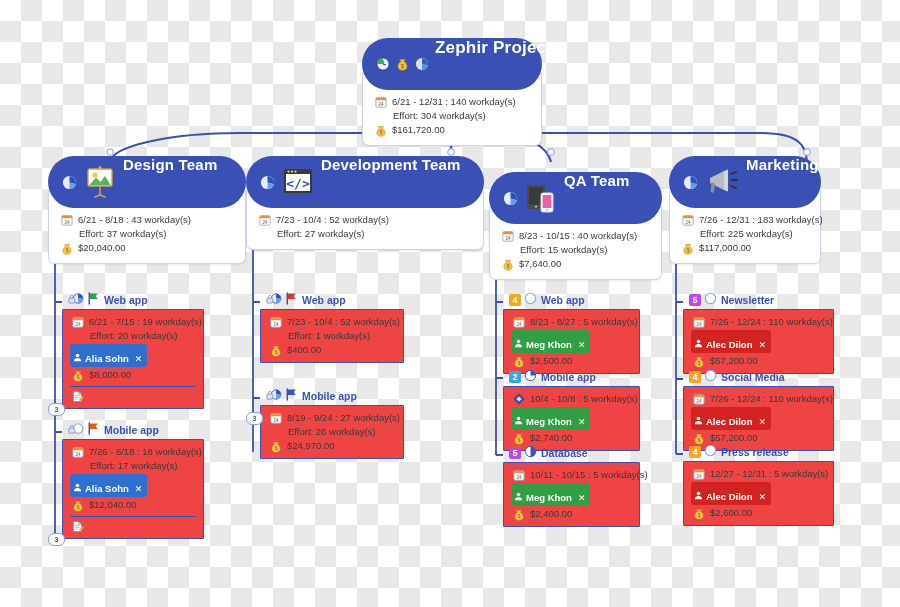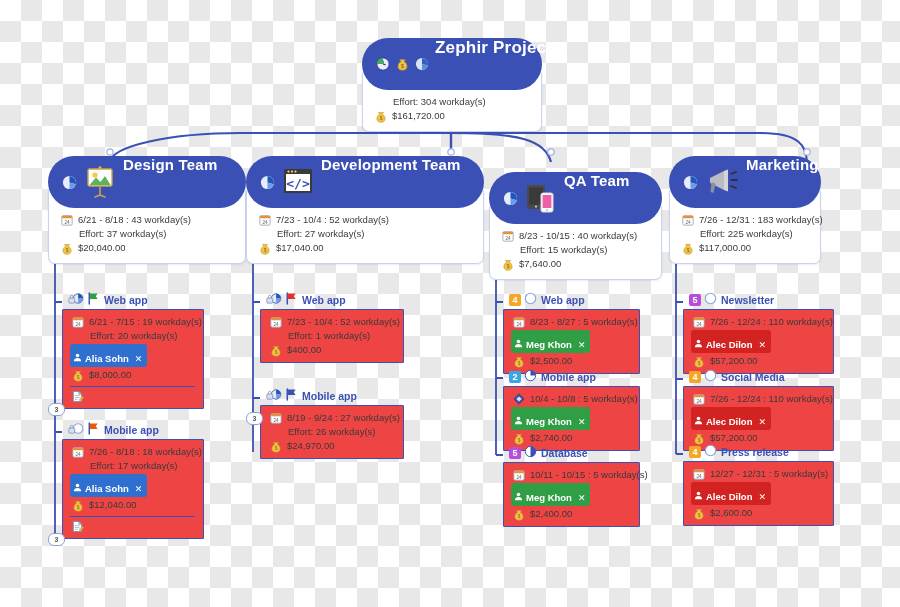--- a/index.html
+++ b/index.html
@@ -143,20 +143,30 @@
       <span class="ic">
         <svg width="14" height="14" viewBox="0 0 16 16">
             <circle cx="8" cy="8" r="7" fill="#d9e2f6"></circle>
             <path d="M8 8 L8 1 A7 7 0 0 1 14.6 9.8 Z" fill="#2b63c4"></path>
             <path d="M8 8 L14.6 9.8 A7 7 0 0 1 8 15 Z" fill="#5a8fe0"></path>
           </svg>
       </span>
       <span class="title">Zephir Project</span>
     </div>
     <div class="body">
+      <div class="row">
+        <span class="ico">
+          <svg width="12" height="12" viewBox="0 0 14 14">
+              <rect x="1" y="2" width="12" height="11" rx="1.5" fill="#fff" stroke="#9aa3b8" stroke-width="1"></rect>
+              <rect x="1" y="2" width="12" height="3" rx="1.5" fill="#e8913a"></rect>
+              <text x="7" y="11.5" font-size="5.5" text-anchor="middle" fill="#666" font-family="sans-serif">24</text>
+            </svg>
+        </span>
+        <span class="txt">6/21 - 12/31 : 140 workday(s)</span>
+      </div>
       <div class="row indent">
         <span class="txt">Effort: 304 workday(s)</span>
       </div>
       <div class="row">
         <span class="ico">
           <svg width="12" height="13" viewBox="0 0 14 16">
               <path d="M4 3h6l-1.4 2.2C11 6.4 12.4 9 12 11.6 11.6 14 9.6 15 7 15s-4.6-1-5-3.4C1.6 9 3 6.4 5.4 5.2Z" fill="#f2c14a" stroke="#c79a1f" stroke-width=".8"></path>
               <text x="7" y="12" font-size="6" text-anchor="middle" fill="#8a6a10" font-family="sans-serif">$</text>
             </svg>
         </span>
@@ -359,29 +369,20 @@
                 <rect x="1" y="2" width="12" height="11" rx="1.5" fill="#fff" stroke="#9aa3b8" stroke-width="1"></rect>
                 <rect x="1" y="2" width="12" height="3" rx="1.5" fill="#e8913a"></rect>
                 <text x="7" y="11.5" font-size="5.5" text-anchor="middle" fill="#666" font-family="sans-serif">24</text>
               </svg>
             </span>
         <span class="txt">7/23 - 10/4 : 52 workday(s)</span>
       </div>
       <div class="row indent">
         <span class="txt">Effort: 27 workday(s)</span>
       </div>
-      <div class="row">
-        <span class="ico">
-              <svg width="12" height="13" viewBox="0 0 14 16">
-                <path d="M4 3h6l-1.4 2.2C11 6.4 12.4 9 12 11.6 11.6 14 9.6 15 7 15s-4.6-1-5-3.4C1.6 9 3 6.4 5.4 5.2Z" fill="#f2c14a" stroke="#c79a1f" stroke-width=".8"></path>
-                <text x="7" y="12" font-size="6" text-anchor="middle" fill="#8a6a10" font-family="sans-serif">$</text>
-              </svg>
-            </span>
-        <span class="txt">$17,040.00</span>
-      </div>
     </div>
       </div>
       <div class="sub" style="left: 260px; top: 292px; width: 144px;">
         <div class="sub-head">
           <span class="ic"><svg width="16" height="13" viewBox="0 0 19 14">
               <circle cx="12" cy="7" r="5.6" fill="#e6ecf9" stroke="#3b50b5" stroke-width="1"></circle>
               <path d="M12 7 L12 1.4 A5.6 5.6 0 0 1 17.6 7 Z" fill="#1f57c0"></path>
               <path d="M12 7 L17.6 7 A5.6 5.6 0 0 1 12 12.6 Z" fill="#6f9ae6"></path>
               <rect x="1" y="6.5" width="7" height="6" rx="1" fill="#d7dff1" stroke="#7e8cb5" stroke-width=".9"></rect>
               <path d="M2.8 6.5V5a1.7 1.7 0 0 1 3.4 0v1.5" fill="none" stroke="#7e8cb5" stroke-width=".9"></path>

